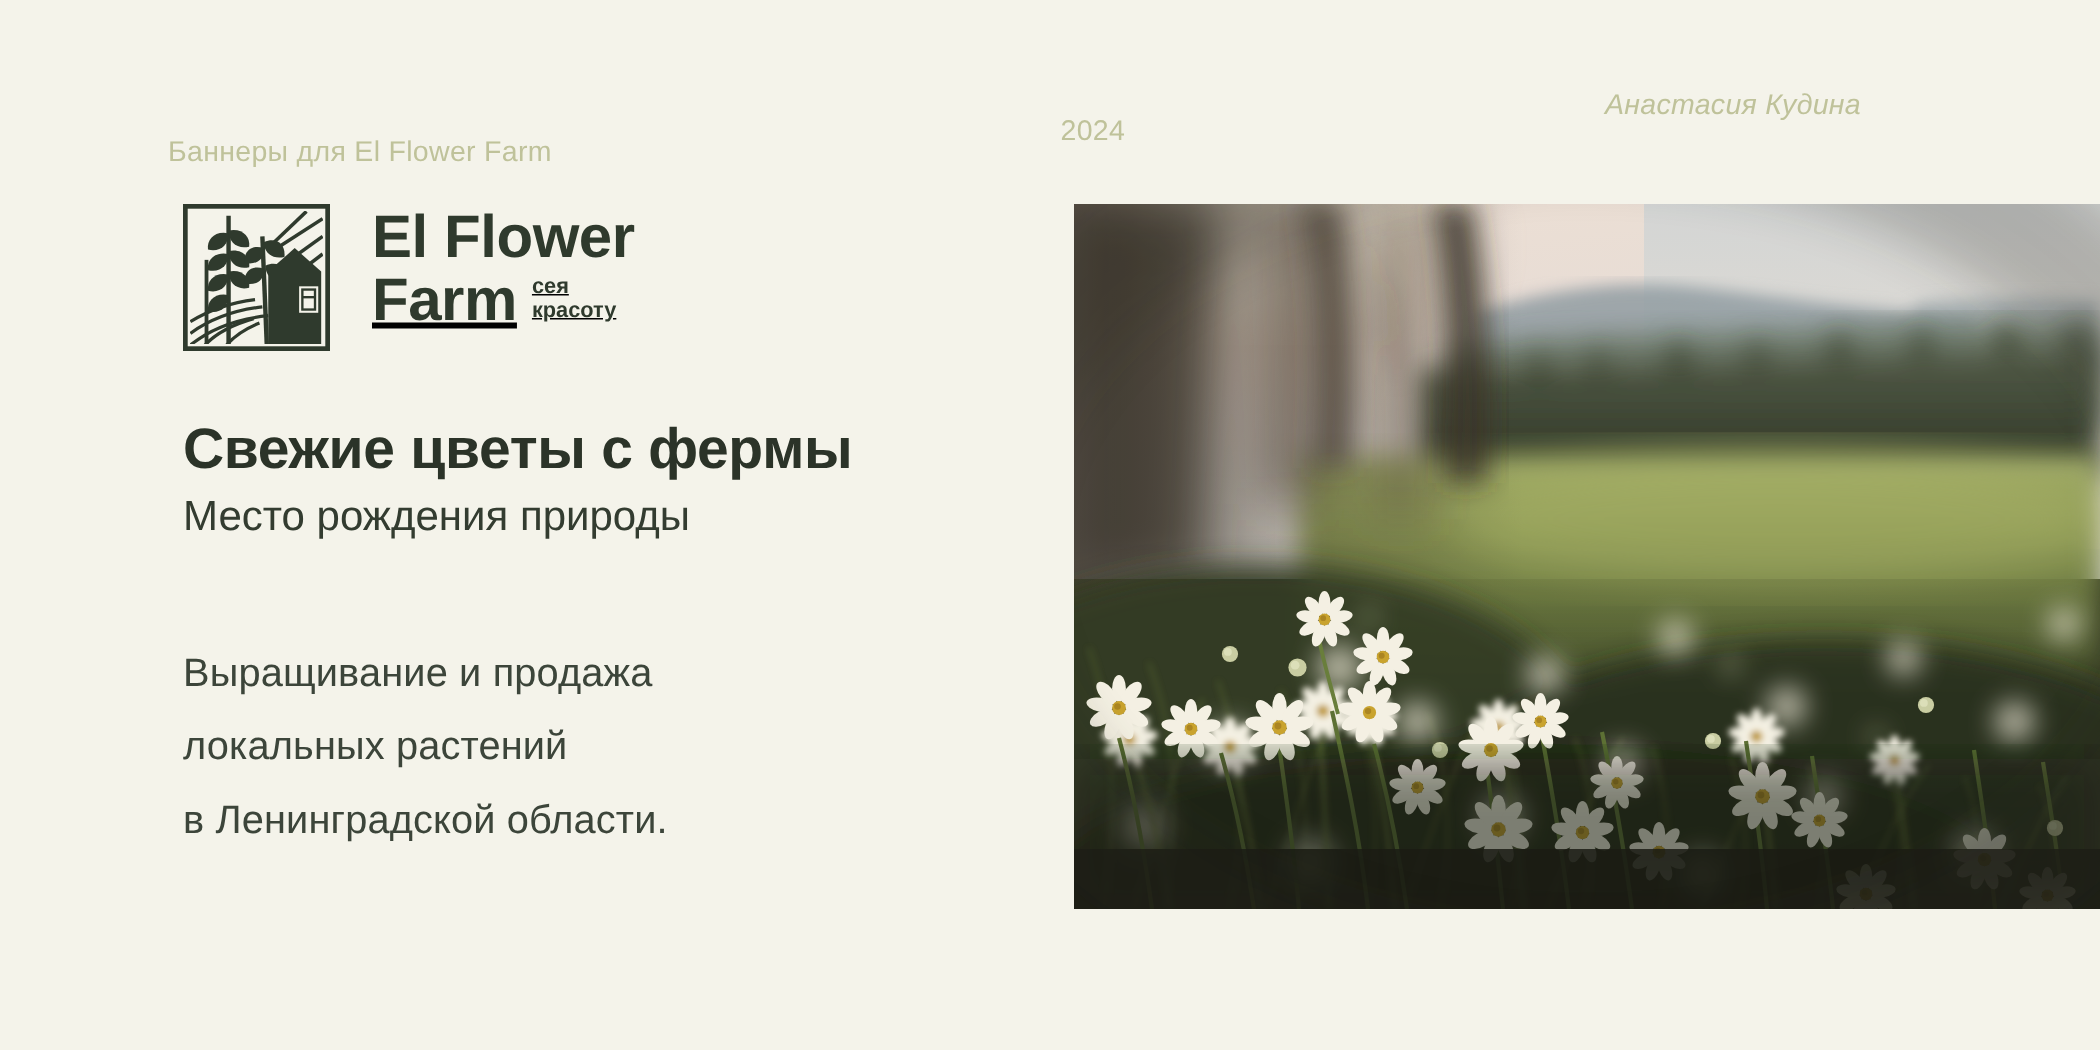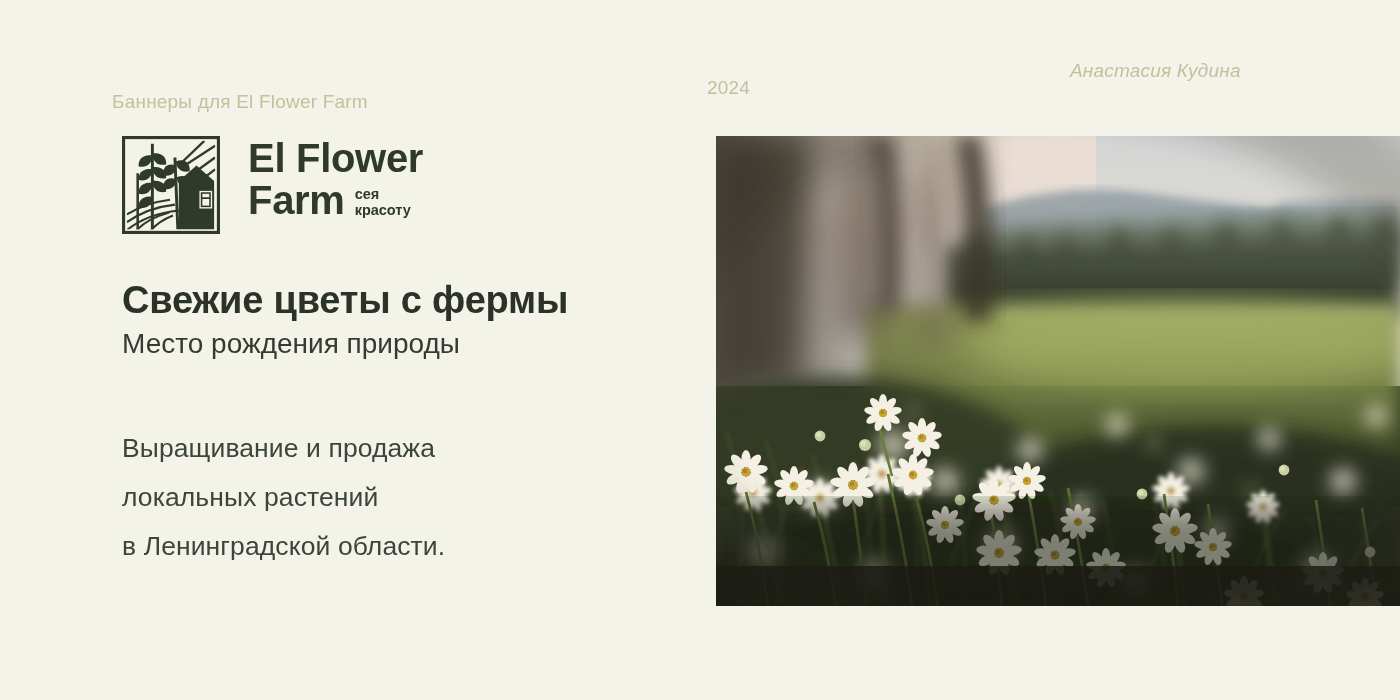--- a/index.html
+++ b/index.html
@@ -63,22 +63,23 @@
   .logo-line1 {
     font-size: 40px;
     font-weight: 700;
     color: #2f3a2d;
     line-height: 1.04;
     letter-spacing: -0.3px;
     white-space: nowrap;
   }
   .logo-line2-wrap {
     display: flex;
-    align-items: flex-end;
+    align-items: center;
     line-height: 1.04;
+    text-decoration: underline;
   }
   .logo-line2 {
     font-size: 40px;
     font-weight: 700;
     color: #2f3a2d;
     letter-spacing: -0.3px;
     white-space: nowrap;
   }
   .logo-tagline {
     margin-left: 10px;

